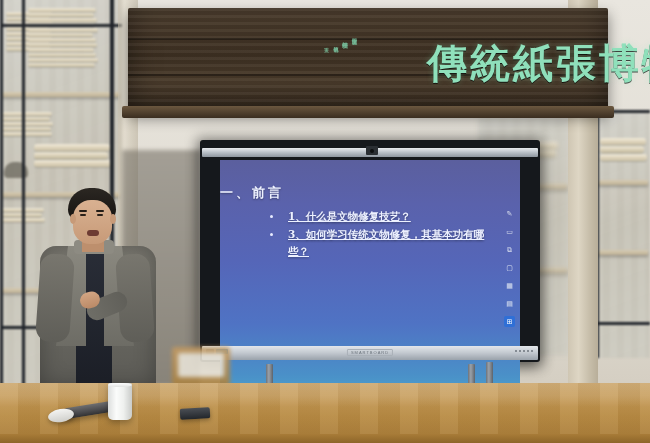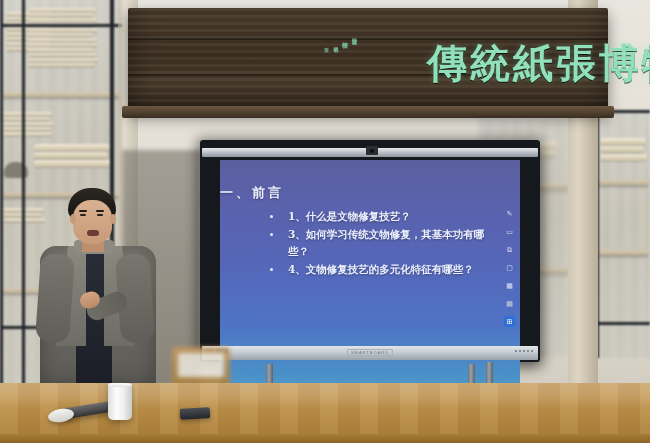--- a/index.html
+++ b/index.html
@@ -118,21 +118,21 @@
     color:#eef2ff;font-family:"DejaVu Serif","Liberation Serif",serif;
     font-size:13px;letter-spacing:3px;font-weight:600;
     text-shadow:0 1px 2px rgba(0,0,0,.35);
   }
   .slide-body{
     position:absolute;left:46px;right:20px;top:48px;
     color:#edf1ff;font-family:"DejaVu Serif","Liberation Serif",serif;
     font-size:10.5px;line-height:17px;font-weight:600;
     text-shadow:0 1px 2px rgba(0,0,0,.35);
   }
-  .blt{position:relative;padding-left:22px;margin-bottom:1px;}
+  .blt{position:relative;padding-left:22px;margin-bottom:1px;text-decoration:underline;}
   .blt:before{
     content:"";position:absolute;left:4px;top:7px;width:3px;height:3px;
     background:#e8ecff;border-radius:50%;
   }
   
   .mtn-sky{
     position:absolute;left:0;right:0;bottom:0;height:46px;
     background:linear-gradient(180deg,#3fb9e0,#6fd8dd 70%,#9ce8e0);
   }
 
@@ -404,21 +404,20 @@
     <div class="board-topbar"></div>
     <div class="board-cam"></div>
 
     <div class="slide">
 
       <div class="slide-title">一、前言</div>
 
       <div class="slide-body">
         <div class="blt">1、什么是文物修复技艺？</div>
         <div class="blt">3、如何学习传统文物修复，其基本功有哪些？</div>
-        <div class="blt">4、文物修复技艺的多元化特征有哪些？</div>
       </div>
 
       <div class="mtn-sky"></div>
 
       <div class="v-tool">
         <div class="v-ico">✎</div>
         <div class="v-ico">▭</div>
         <div class="v-ico">⧉</div>
         <div class="v-ico">▢</div>
         <div class="v-ico">▦</div>

